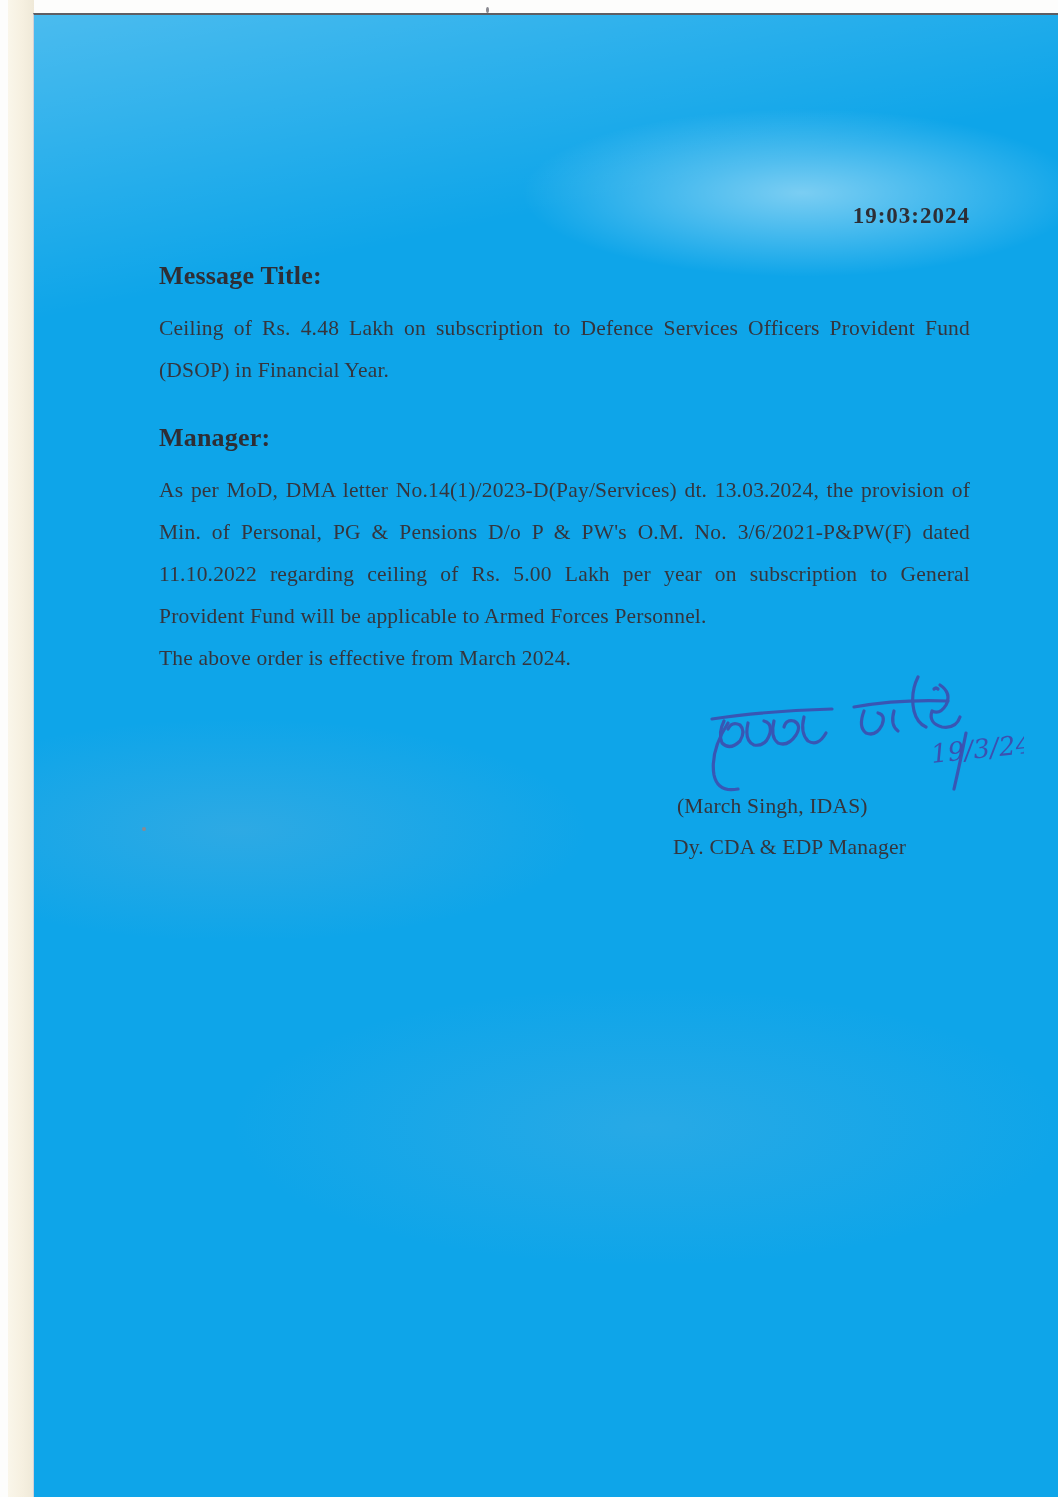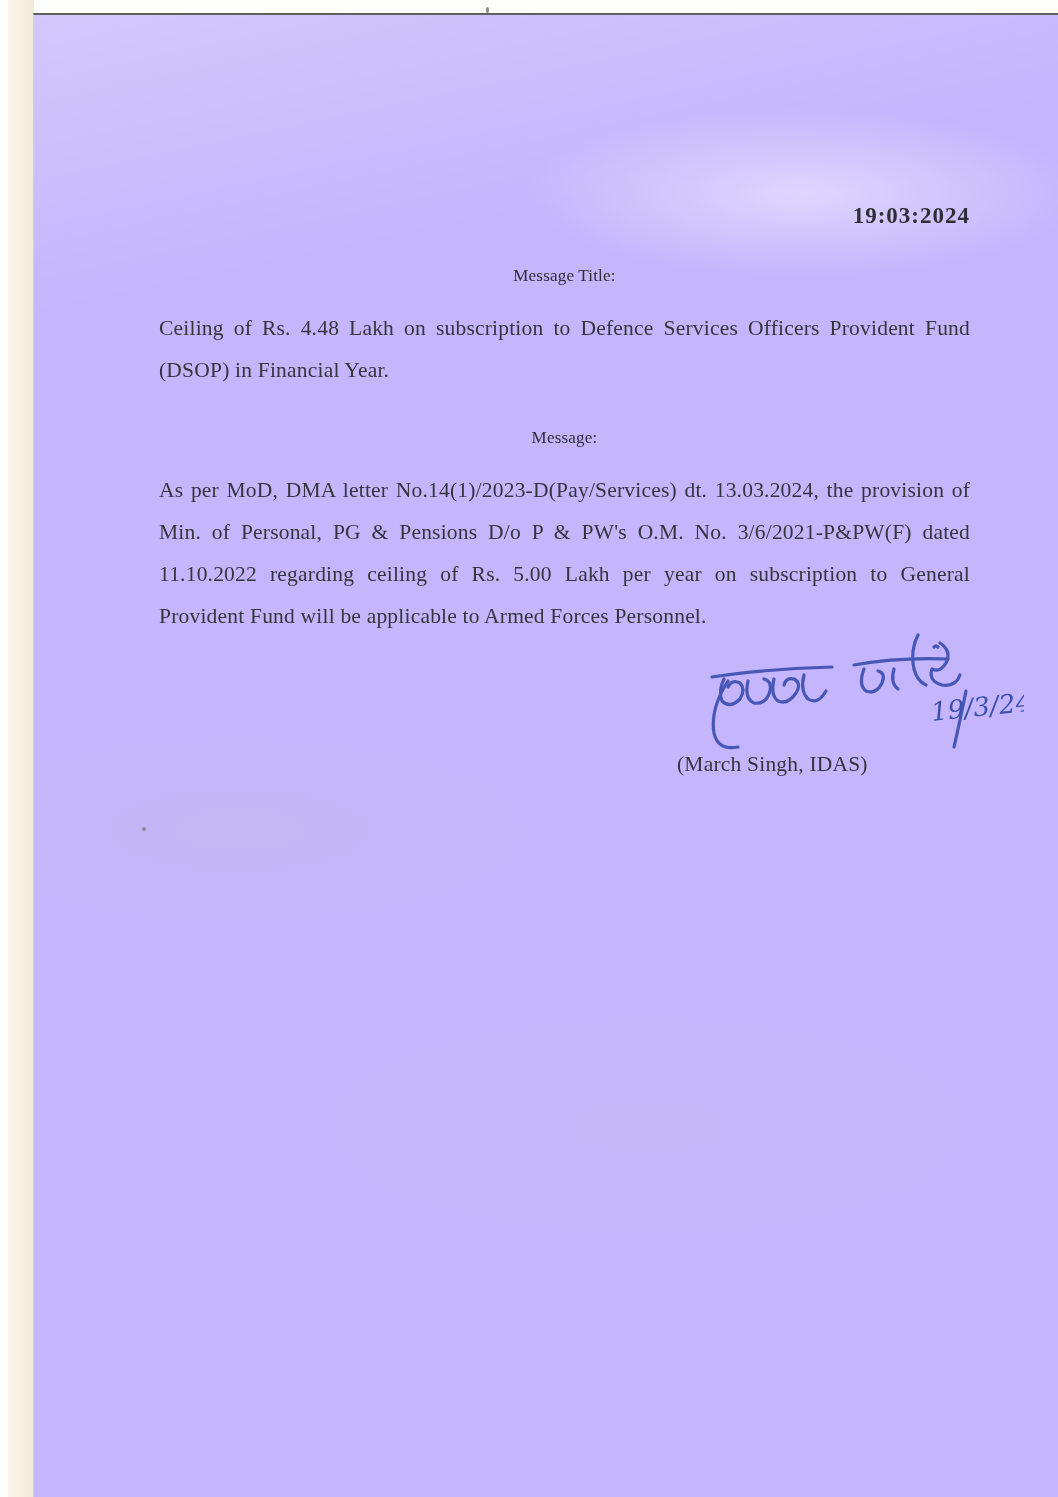--- a/index.html
+++ b/index.html
@@ -25,21 +25,21 @@
     height: 100%;
     background: linear-gradient(90deg, #faf6ea 0%, #f6f0e0 55%, #efe9d8 100%);
   }
   
   .page {
     position: absolute;
     left: 33px;
     top: 13px;
     right: 0;
     bottom: 0;
-    background: #c4b5fd;
+    background: #0ea5e9;
     border-top: 2px solid #5e5e63;
     border-left: 1px solid #cfcfd8;
   }
   
   .page::before {
     content: "";
     position: absolute;
     inset: 0;
     pointer-events: none;
     background:
@@ -64,24 +64,23 @@
   .doc-date {
     margin-top: 180px;
     text-align: right;
     font-weight: bold;
     font-size: 23px;
     letter-spacing: 1px;
     color: #2e2e35;
   }
   .section-label {
     margin-top: 18px;
-    font-weight: normal;
-    font-size: 17px;
+    font-weight: bold;
+    font-size: 26px;
     color: #2e2e35;
-    text-align: center;
   }
   .msg-label {
     margin-top: 26px;
   }
   .para {
     margin: 10px 0 0 0;
     text-align: justify;
   }
   .para.tight {
     margin-top: 0;
@@ -124,25 +123,26 @@
     <div class="speck" style="left:108px; top:812px; width:4px; height:4px;"></div>
 
     <div class="content">
 
       <div class="doc-date">19:03:2024</div>
 
       <div class="section-label">Message Title:</div>
 
       <p class="para">Ceiling of Rs. 4.48 Lakh on subscription to Defence Services Officers Provident Fund (DSOP) in Financial Year.</p>
 
-      <div class="section-label msg-label">Message:</div>
+      <div class="section-label msg-label">Manager:</div>
 
       <p class="para">As per MoD, DMA letter No.14(1)/2023-D(Pay/Services) dt. 13.03.2024, the provision of Min. of Personal, PG &amp; Pensions D/o P &amp; PW's O.M. No. 3/6/2021-P&amp;PW(F) dated 11.10.2022 regarding ceiling of Rs. 5.00 Lakh per year on subscription to General Provident Fund will be applicable to Armed Forces Personnel.</p>
 
 
+      <p class="para tight">The above order is effective from March 2024.</p>
 
       <div class="sig-block">
 
         <svg class="signature-svg" viewBox="0 0 320 140">
           <g fill="none" stroke="#3c50b0" stroke-width="3.2" stroke-linecap="round" stroke-linejoin="round" opacity="0.92">
 
             <path d="M8 48 Q 60 40 128 38"></path>
             <path d="M20 50 Q 14 62 18 72 Q 26 80 36 70 Q 42 60 36 54 Q 28 50 24 58"></path>
             <path d="M44 52 Q 40 70 50 74 Q 62 76 66 62 Q 68 52 60 50"></path>
             <path d="M70 50 Q 66 66 74 72 Q 84 76 92 64 Q 98 54 90 50 Q 82 48 80 56"></path>
@@ -159,17 +159,18 @@
 
             <path d="M230 18 q 2 -2 4 0"></path>
 
             <path d="M262 62 Q 256 92 250 118"></path>
           </g>
           <text x="228" y="92" transform="rotate(-6 228 92)" font-family="DejaVu Serif, serif" font-style="italic" font-size="26" fill="#3c50b0">19/3/24</text>
         </svg>
 
         <div class="sig-name">(March Singh, IDAS)</div>
 
+        <div class="sig-title">Dy. CDA &amp; EDP Manager</div>
       </div>
 
     </div>
   </div>
 </div>
 
 </body></html>

